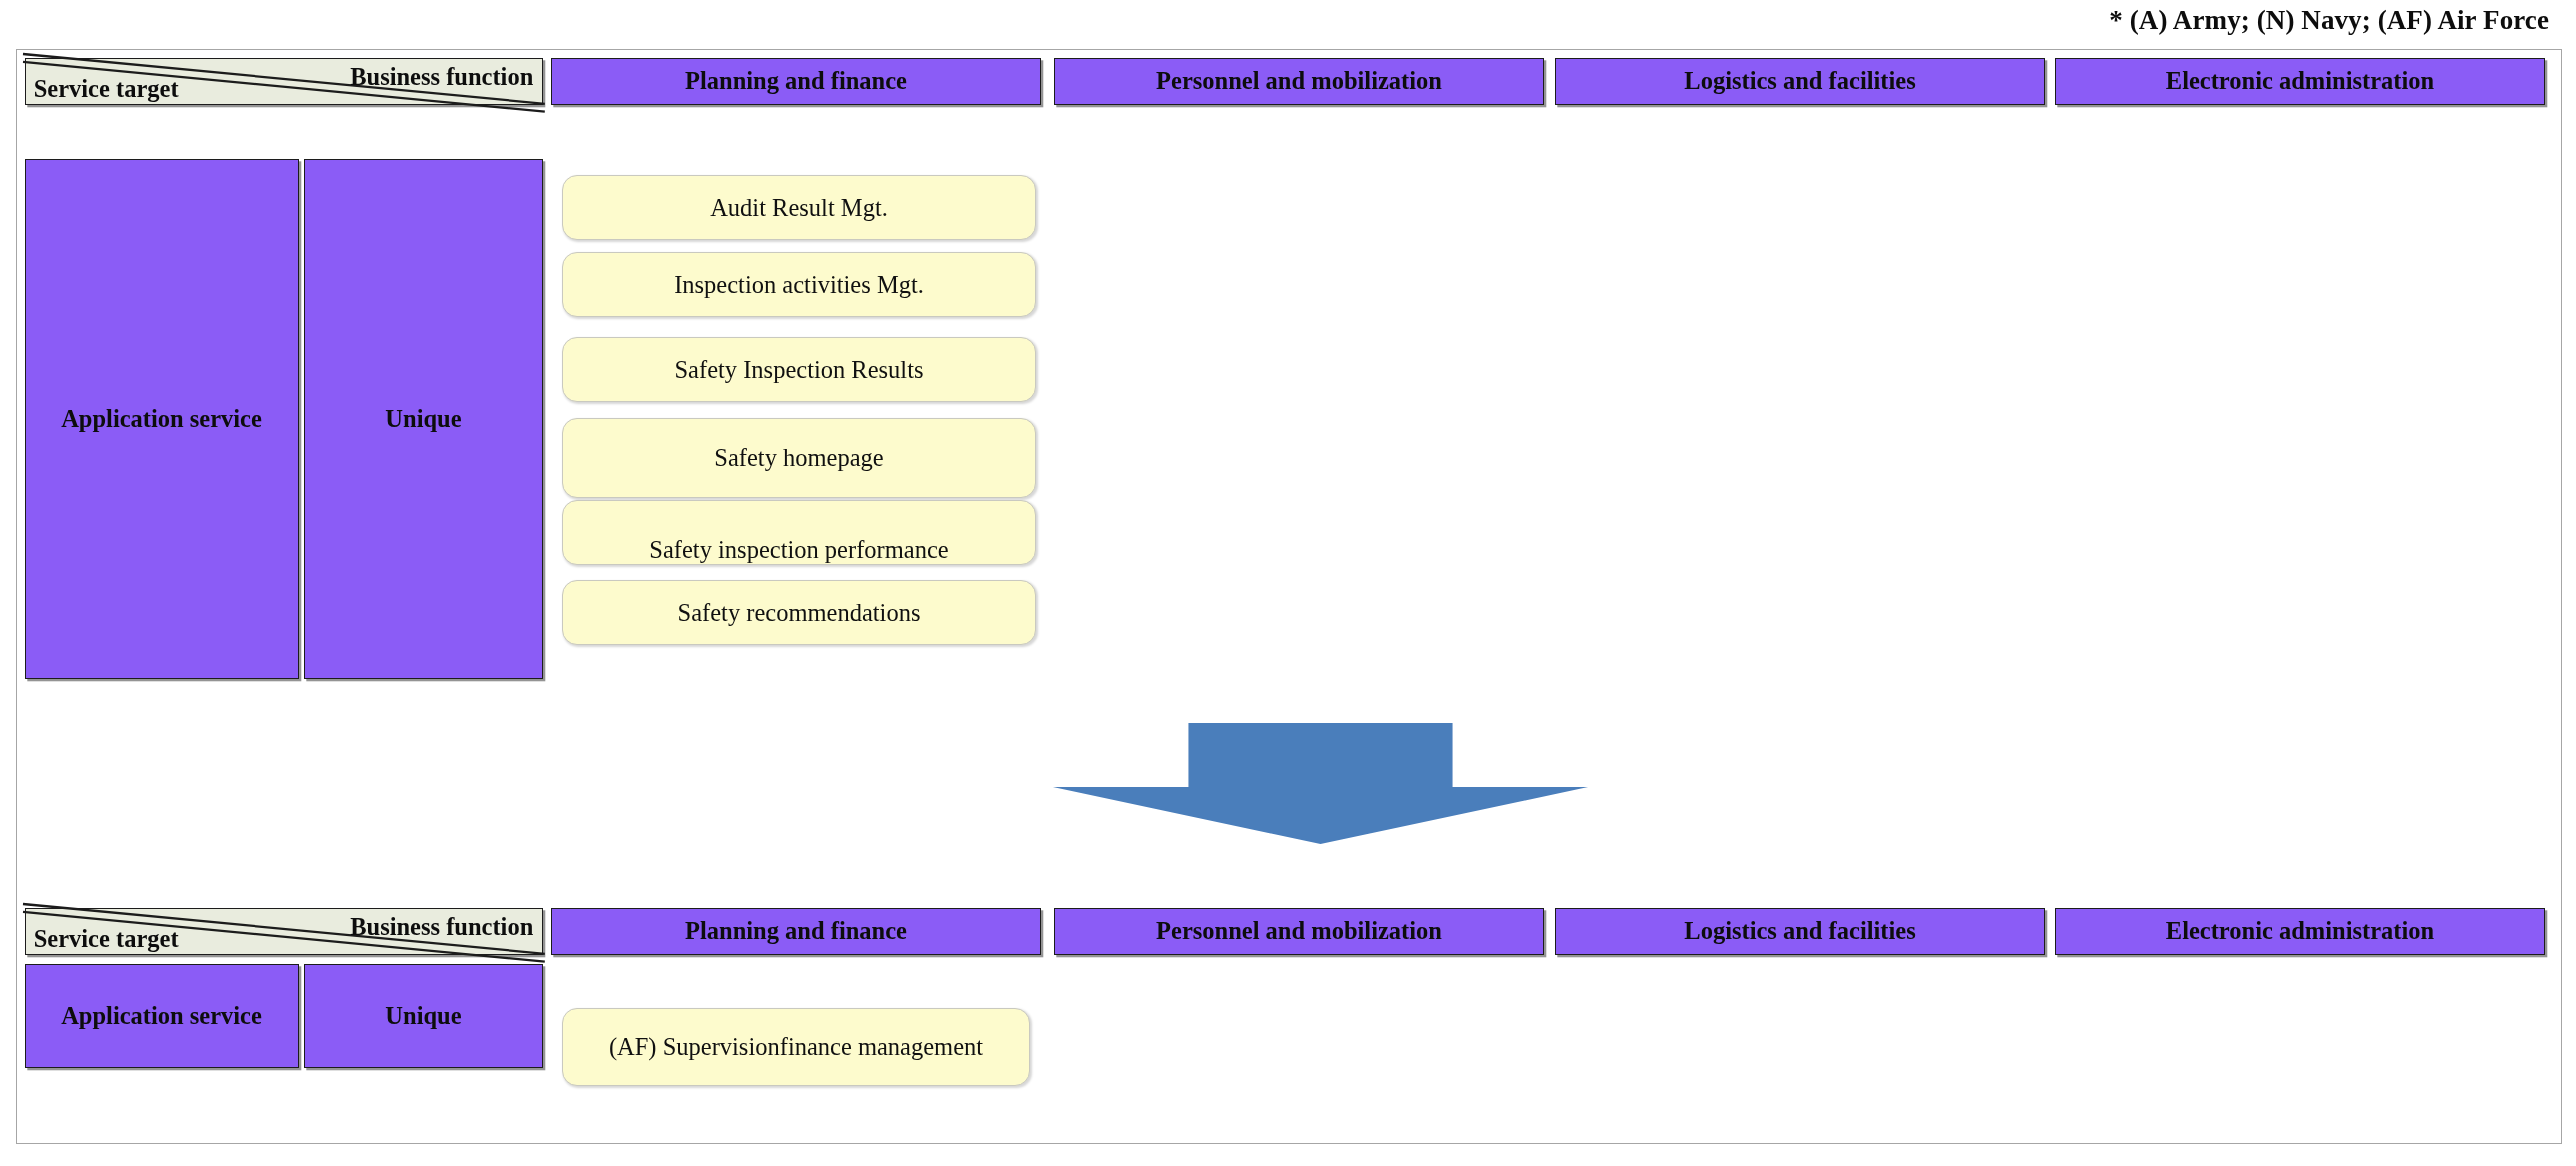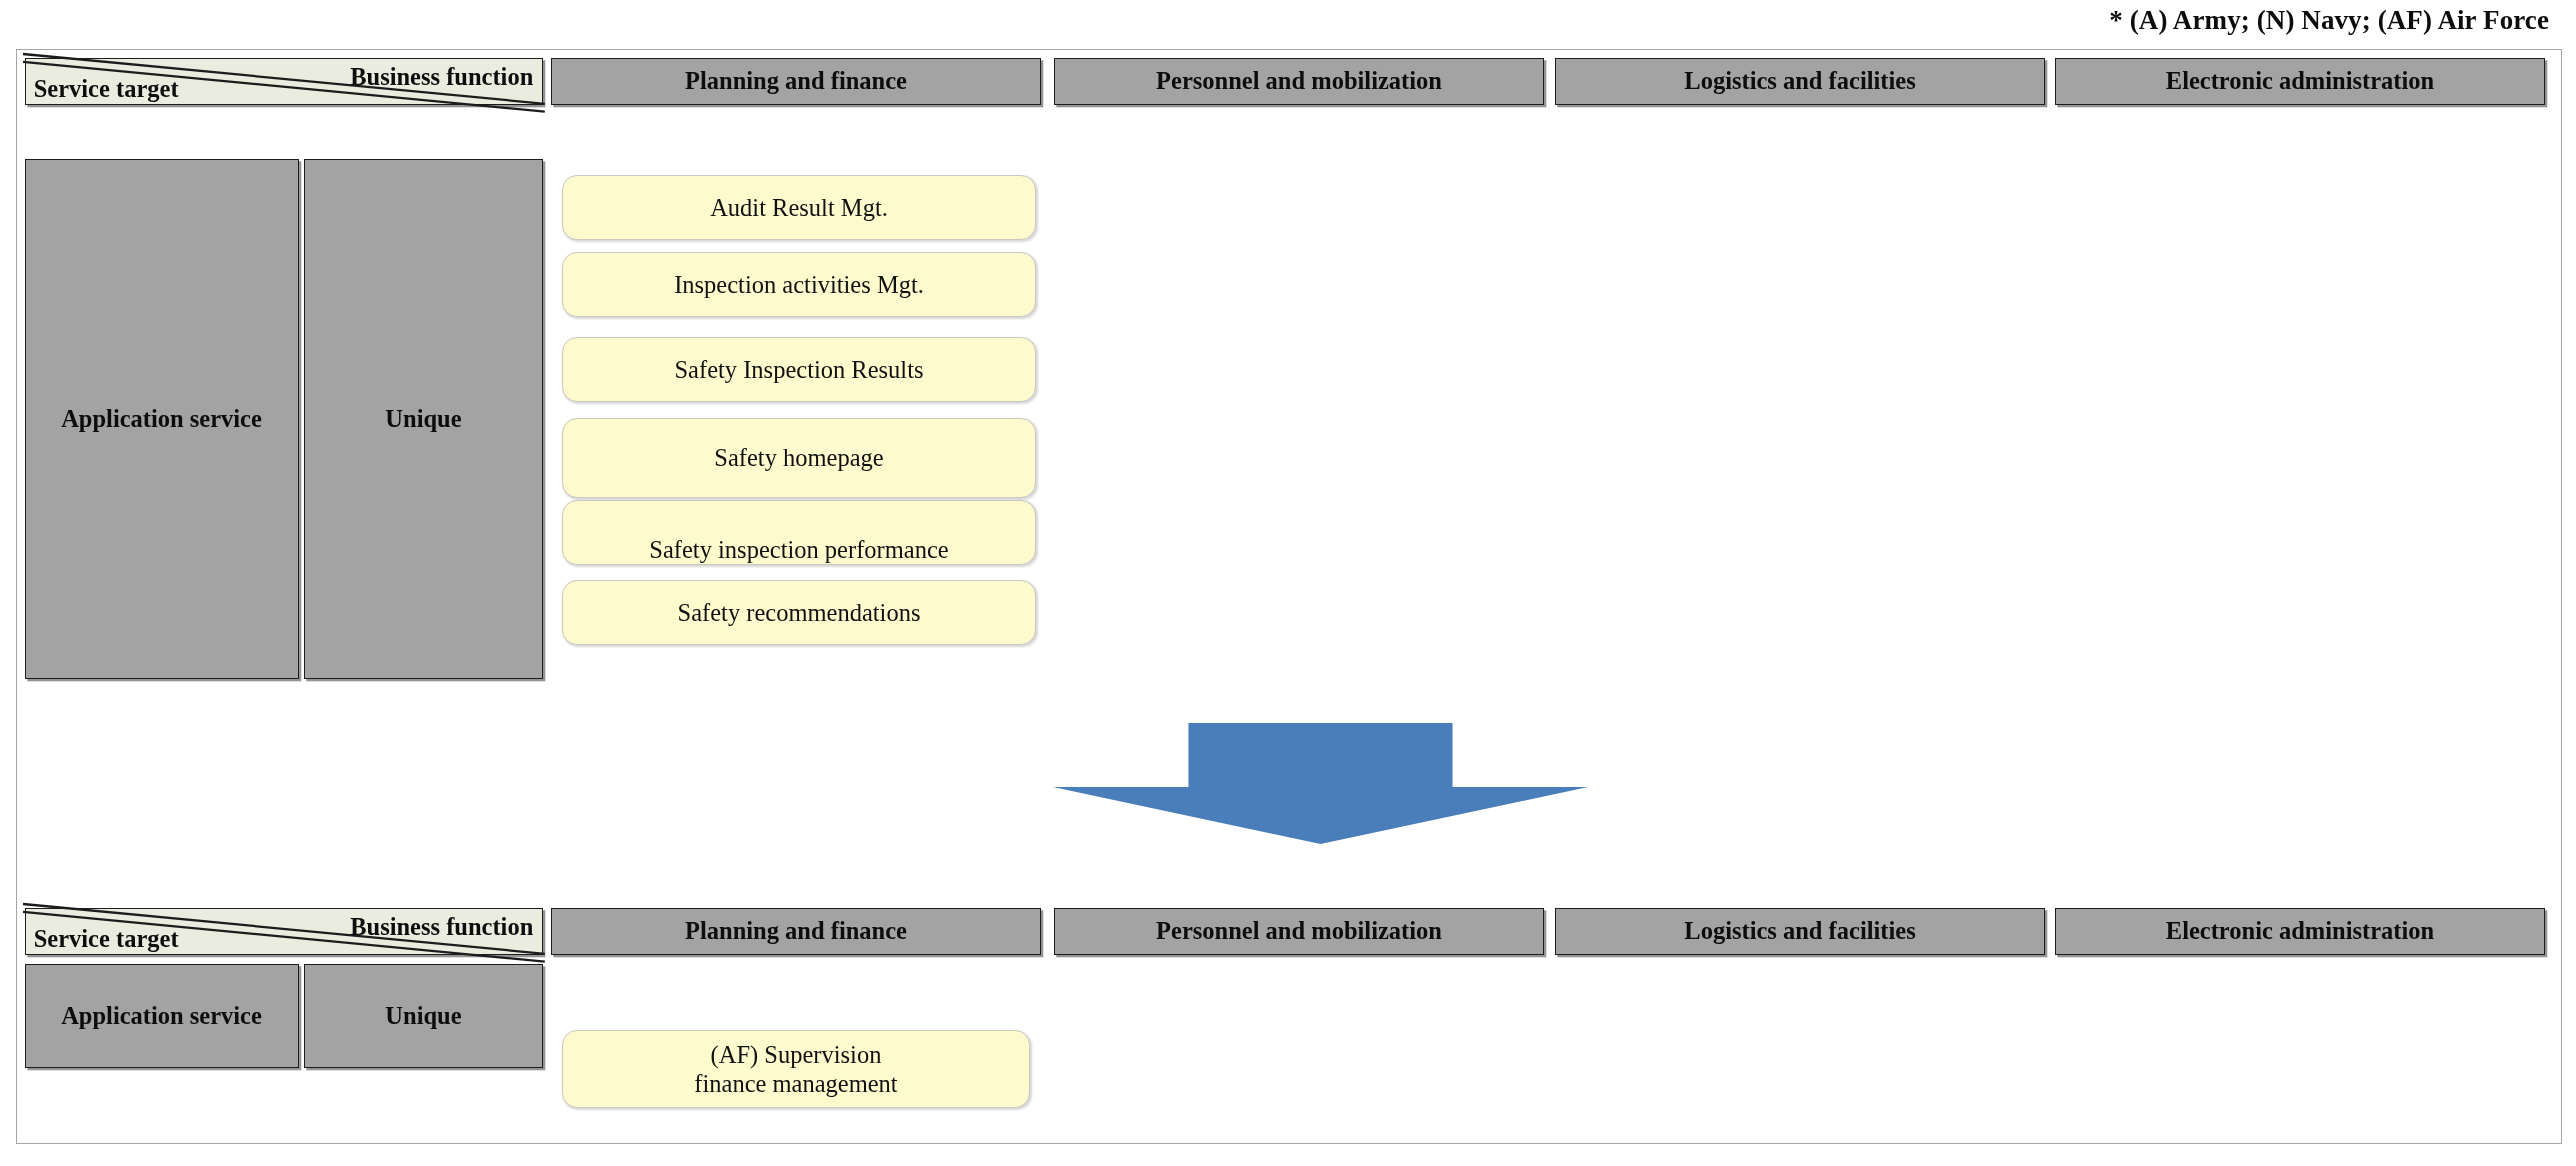--- a/index.html
+++ b/index.html
@@ -35,21 +35,21 @@
     font-size: 27px;
     font-weight: bold;
     color: #0d0d0d;
     letter-spacing: 0.1px;
     white-space: nowrap;
   }
 
   
   .sage-cell {
     position: absolute;
-    background: #a3a3a3;
+    background: #8b5cf6;
     border: 1.8px solid #1c1c1c;
     box-sizing: border-box;
     box-shadow: 2.3px 2.3px 0 rgba(0,0,0,0.42);
     display: flex;
     align-items: center;
     justify-content: center;
     text-align: left;
     font-weight: bold;
     color: #0d0d0d;
     font-size: 24.5px;
@@ -202,17 +202,17 @@
   <span>Electronic administration</span>
 </div>
 
 <div class="sage-cell" style="left:24.5px; top:964px; width:274px; height:104px; padding:0 21px;">
   <span>Application service</span>
 </div>
 <div class="sage-cell" style="left:304px; top:964px; width:239px; height:104px;">
   <span>Unique</span>
 </div>
 
-<div class="item-box" style="left:562px; top:1030px; width:468px; height:78px; flex-direction:column;">
+<div class="item-box" style="left:562px; top:1008px; width:468px; height:78px; flex-direction:row;">
   <span>(AF) Supervision</span>
   <span>finance management</span>
 </div>
 
 
 </body></html>

